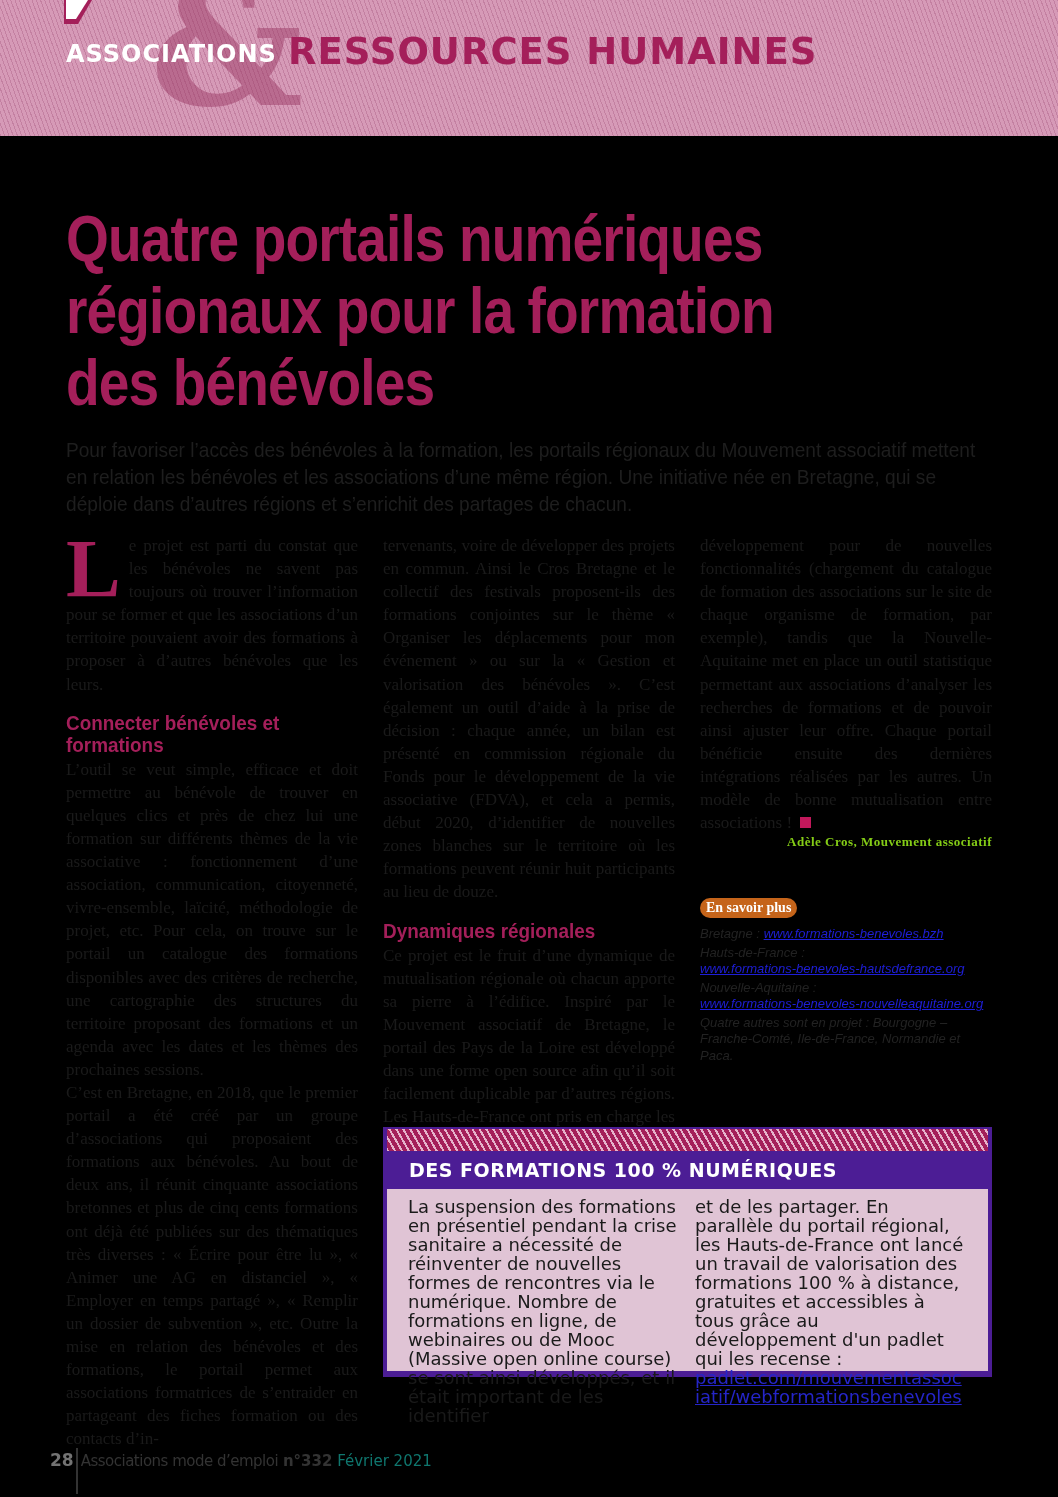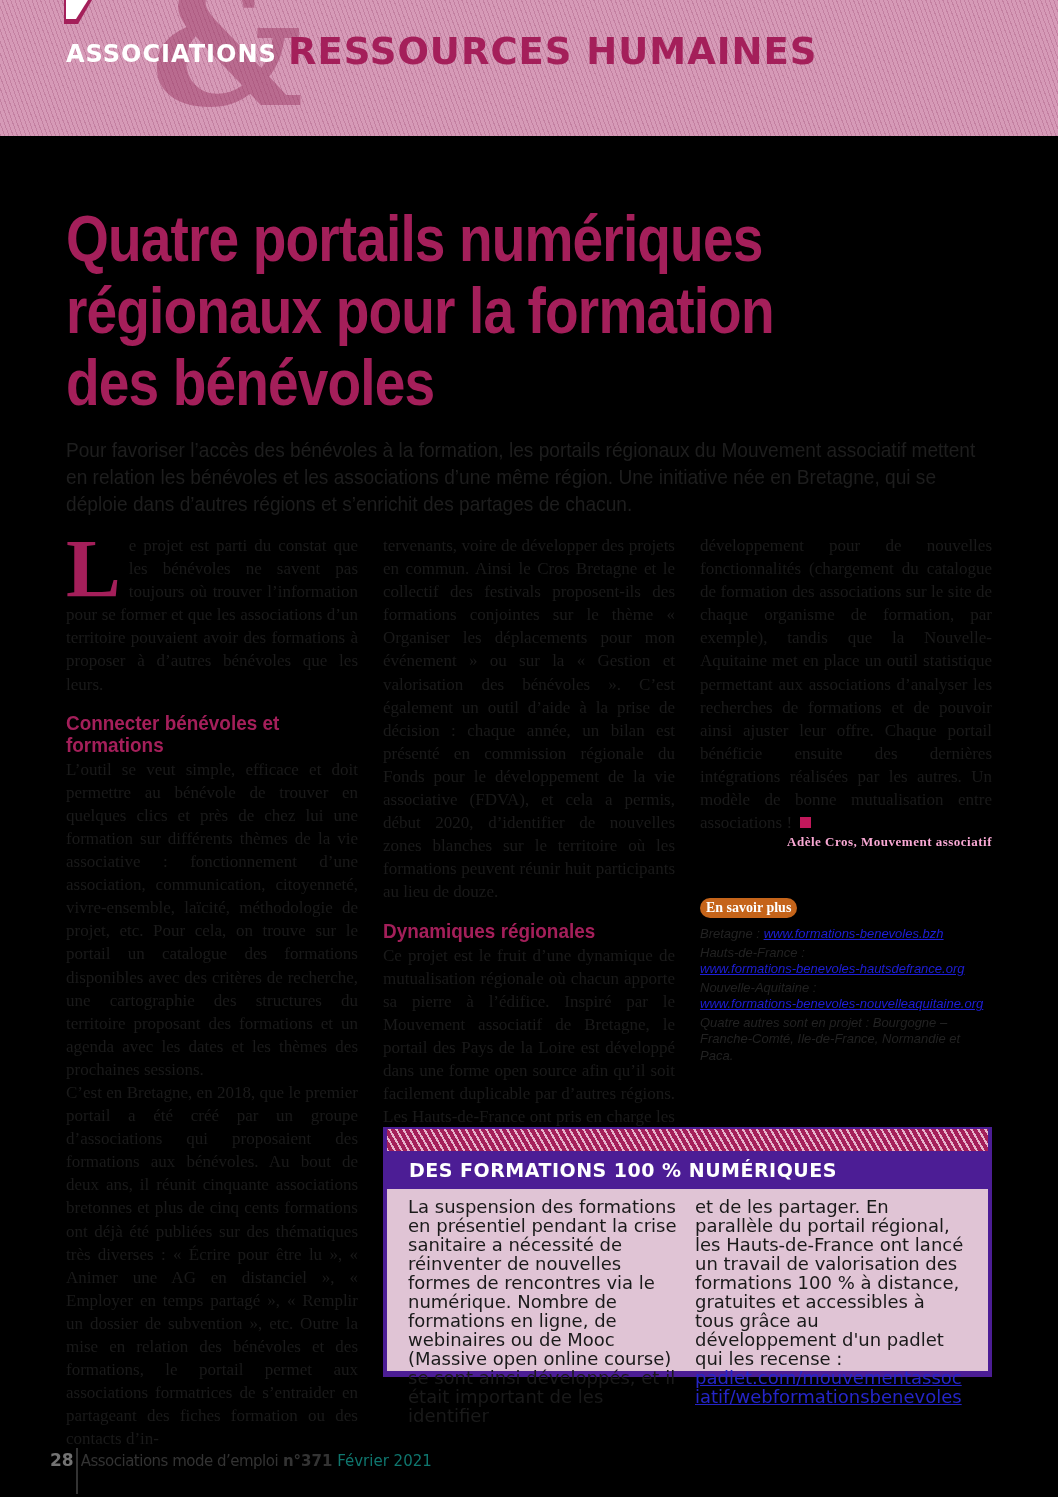--- a/index.html
+++ b/index.html
@@ -43,21 +43,21 @@
     transform: scaleX(0.91); transform-origin: left top;
   }
   .col { position: absolute; top: 534px; font-family: "Liberation Serif", serif; font-size: 17px; line-height: 23.1px; color: #1a1a1a; text-align: justify; }
   .col p { margin: 0; }
   .c1 { left: 66px; width: 292px; }
   .c2 { left: 383px; width: 292px; }
   .c3 { left: 700px; width: 292px; }
   .dropcap { float: left; font-family: "Liberation Serif", serif; font-weight: bold; font-size: 82px; line-height: 62px; color: #a41f5a; margin: 4px 8px 0 0; }
   .sub { margin: 16px 0 2px 0; color: #a41f5a; font-family: "Liberation Sans", sans-serif; font-weight: bold; font-size: 21px; line-height: 22px; transform: scaleX(0.9); transform-origin: left top; text-align: left; }
   .endmark { display: inline-block; width: 11px; height: 11px; background: #c2185b; margin-left: 4px; vertical-align: baseline; }
-  .signature { position: absolute; left: 700px; top: 834px; width: 292px; text-align: right; font-family: "Liberation Serif", serif; font-weight: bold; font-size: 13px; color: #f9a8d4; letter-spacing: 0.5px; }
+  .signature { position: absolute; left: 700px; top: 834px; width: 292px; text-align: right; font-family: "Liberation Serif", serif; font-weight: bold; font-size: 13px; color: #84cc16; letter-spacing: 0.5px; }
   .savoir-badge { position: absolute; left: 700px; top: 898px; background: #c5641a; color: #fff; font-family: "Liberation Serif", serif; font-weight: bold; font-size: 14px; padding: 2px 6px; border-radius: 10px; }
   .links { position: absolute; left: 700px; top: 926px; width: 310px; font-family: "Liberation Sans", sans-serif; font-style: italic; font-size: 13px; line-height: 16.5px; color: #222; }
   .links .item { margin-bottom: 2px; }
   .links a { color: #1e1ed8; text-decoration: underline; }
   .box { position: absolute; left: 383px; top: 1127px; width: 609px; height: 250px; background: #4c1d95; }
   .box-stripes { position: absolute; left: 4px; top: 2px; right: 4px; height: 22px;
     background-color: #a41f5a;
     background-image: repeating-linear-gradient(60deg, #e6b3cc 0 2px, transparent 2px 6px); }
   .box-title { position: absolute; left: 26px; top: 32px; color: #fff; font-family: "DejaVu Sans", sans-serif; font-weight: bold; font-size: 19px; letter-spacing: 0.5px; }
   .box-body { position: absolute; left: 4px; top: 62px; right: 4px; bottom: 6px; background: #e0c4d5; }
@@ -122,15 +122,15 @@
   <div class="box-stripes"></div>
   <div class="box-title">DES FORMATIONS 100 % NUMÉRIQUES</div>
   <div class="box-body">
     <div class="box-col l">La suspension des formations en présentiel pendant la crise sanitaire a nécessité de réinventer de nouvelles formes de rencontres via le numérique. Nombre de formations en ligne, de webinaires ou de Mooc (Massive open online course) se sont ainsi développés, et il était important de les identifier</div>
     <div class="box-col r"><span>et de les partager. En parallèle du portail régional, les Hauts-de-France ont lancé un travail de valorisation des formations 100 % à distance, gratuites et accessibles à tous grâce au développement d'un padlet qui les recense :</span><br><a style="word-break:break-all">padlet.com/mouvementassociatif/webformationsbenevoles</a></div>
   </div>
 </div>
 
 <div class="footer">
   <span class="pg">28</span><span class="sep"></span><span class="title">Associations mode d’emploi</span>
-  <span class="num">n°371</span>
+  <span class="num">n°332</span>
   <span class="date">Février 2021</span>
 </div>
 
 </body></html>

